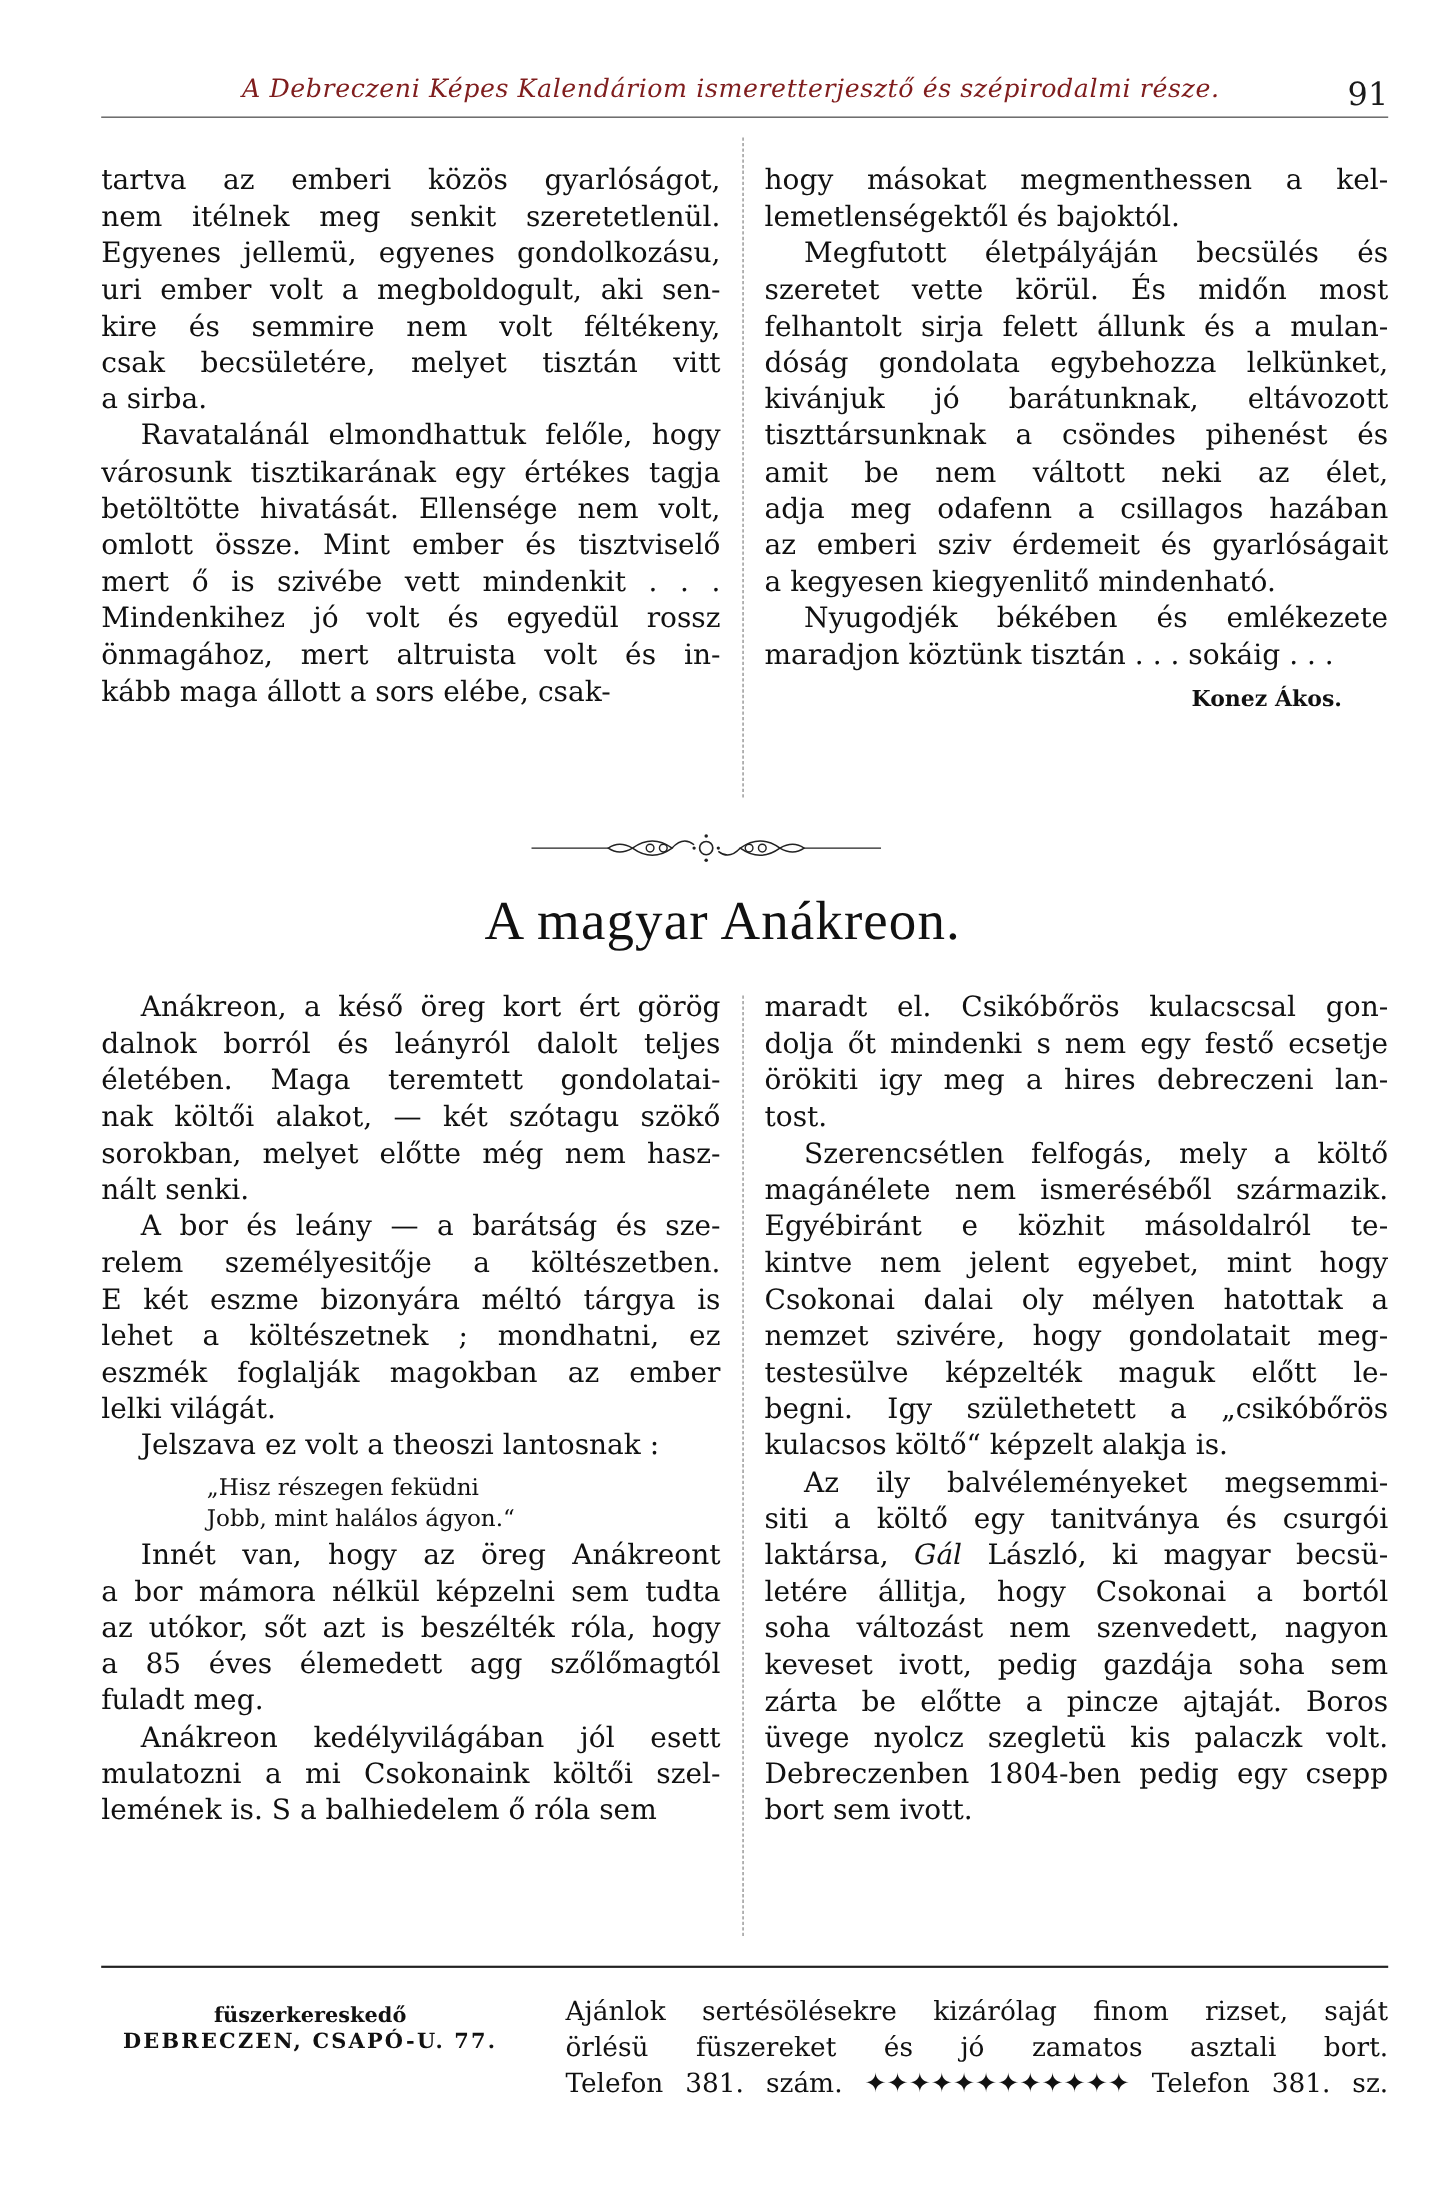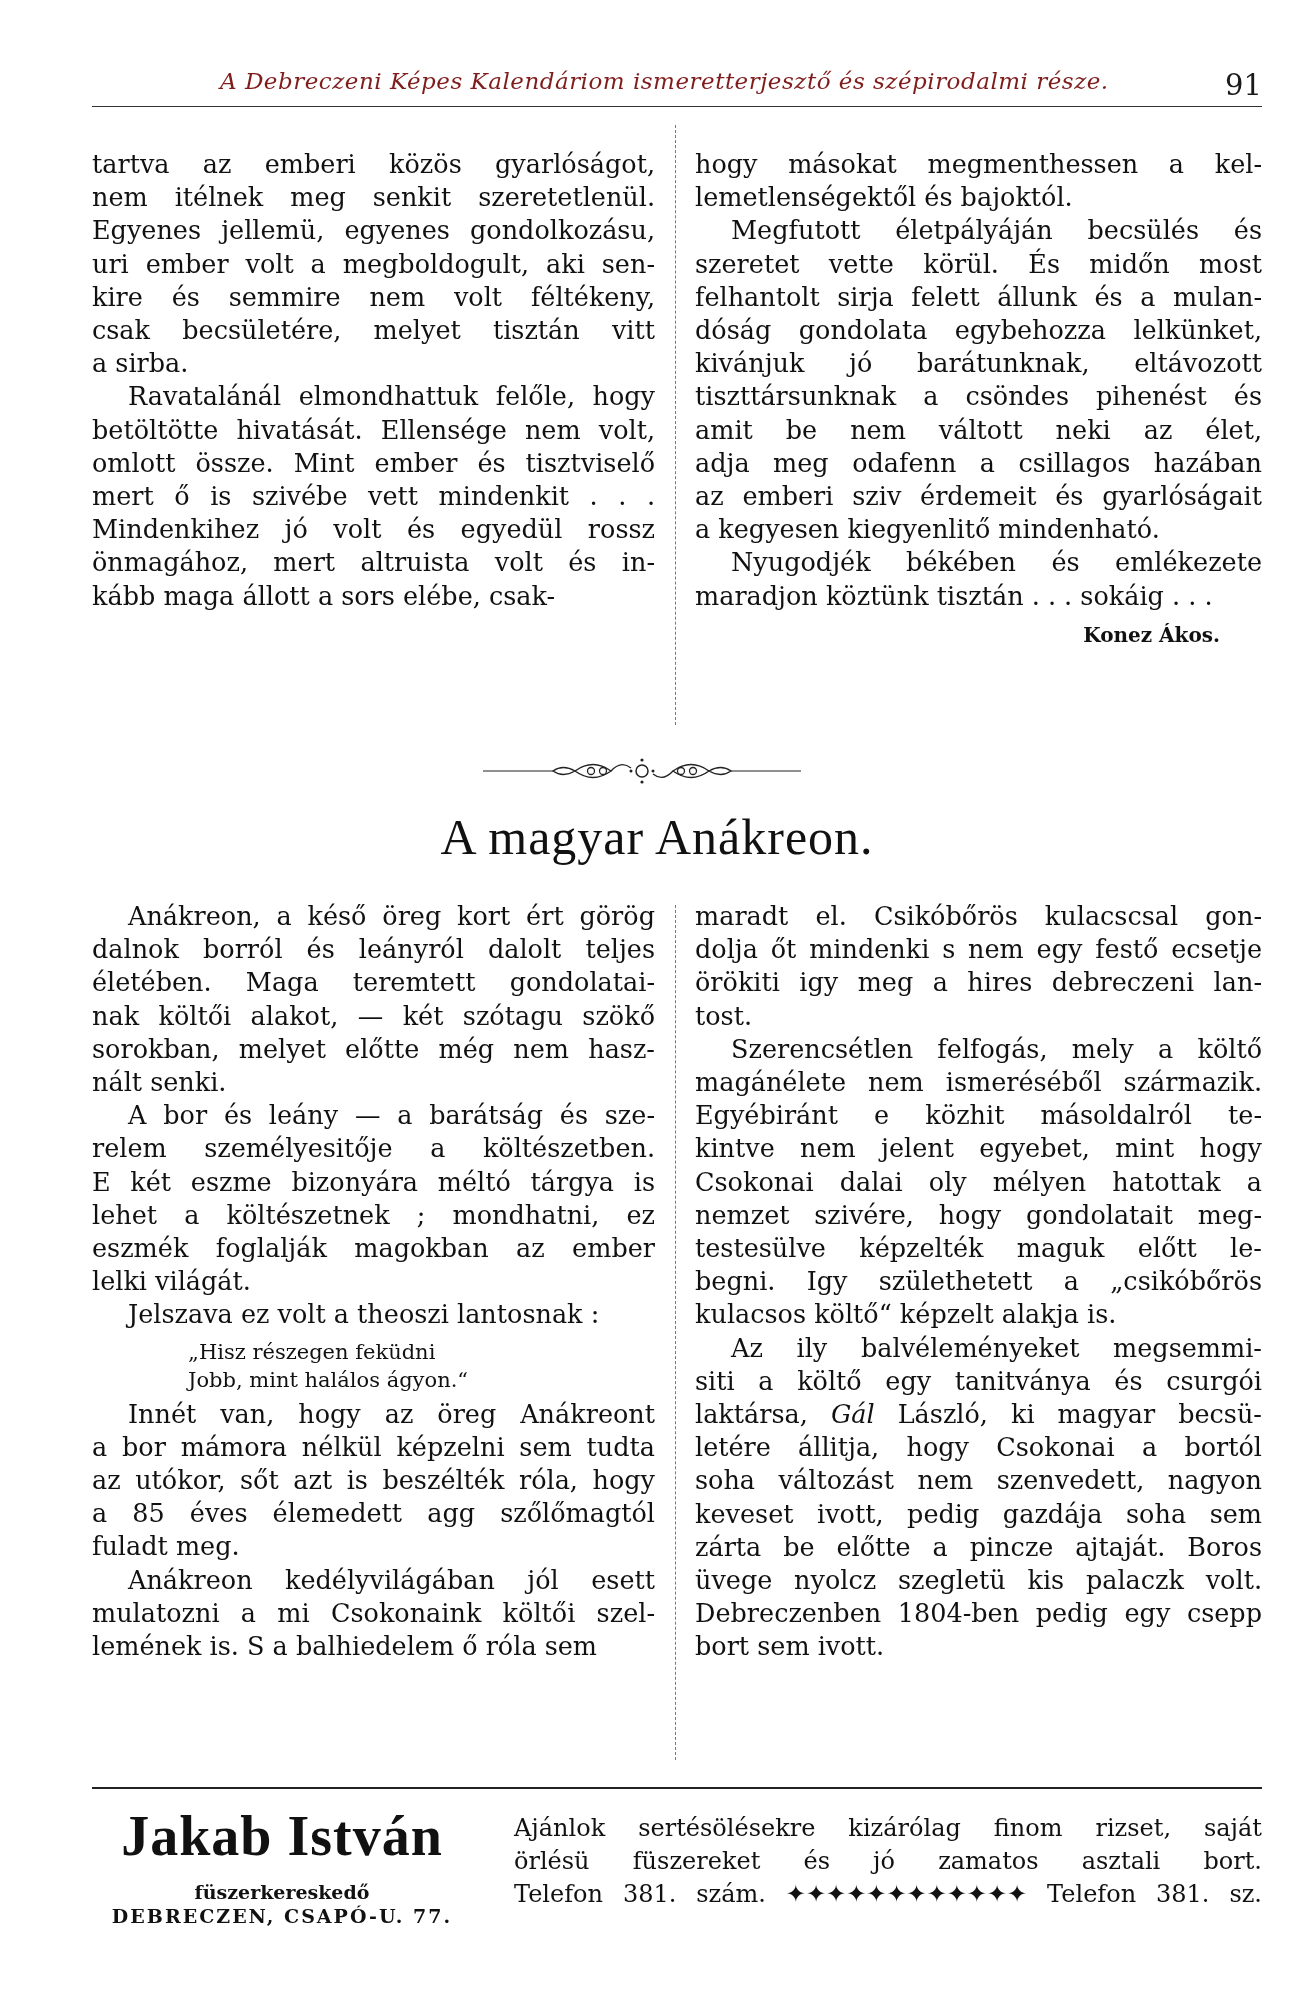--- a/index.html
+++ b/index.html
@@ -45,20 +45,21 @@
       <span class="line">tartva az emberi közös gyarlóságot,</span>
       <span class="line">nem itélnek meg senkit szeretetlenül.</span>
       <span class="line">Egyenes jellemü, egyenes gondolkozásu,</span>
       <span class="line">uri ember volt a megboldogult, aki sen-</span>
       <span class="line">kire és semmire nem volt féltékeny,</span>
       <span class="line">csak becsületére, melyet tisztán vitt</span>
       <span class="line last">a sirba.</span>
     </p>
     <p>
       <span class="line" style="text-indent: 36px;">Ravatalánál elmondhattuk felőle, hogy</span>
+      <span class="line">városunk tisztikarának egy értékes tagja</span>
       <span class="line">betöltötte hivatását. Ellensége nem volt,</span>
       <span class="line">omlott össze. Mint ember és tisztviselő</span>
       <span class="line">mert ő is szivébe vett mindenkit . . .</span>
       <span class="line">Mindenkihez jó volt és egyedül rossz</span>
       <span class="line">önmagához, mert altruista volt és in-</span>
       <span class="line last">kább maga állott a sors elébe, csak-</span>
     </p>
   </div>
 <div class="divider" style="top:125px;height:600px;"></div>
 <div class="col col-right-top" id="ob-right">
@@ -172,21 +173,20 @@
       <span class="line">keveset ivott, pedig gazdája soha sem</span>
       <span class="line">zárta be előtte a pincze ajtaját. Boros</span>
       <span class="line">üvege nyolcz szegletü kis palaczk volt.</span>
       <span class="line">Debreczenben 1804-ben pedig egy csepp</span>
       <span class="line last">bort sem ivott.</span>
     </p>
   </div>
 
 <div class="bottom-rule"></div>
 <div class="ad-left">
-  <div class="ad-name">Jakab István</div>
   <div class="ad-trade">füszerkereskedő</div>
   <div class="ad-addr">DEBRECZEN, CSAPÓ-U. 77.</div>
 </div>
 <div class="ad-right">
   <span class="line">Ajánlok sertésölésekre kizárólag finom rizset, saját</span>
   <span class="line">örlésü füszereket és jó zamatos asztali bort.</span>
   <span class="line">Telefon 381. szám. ✦✦✦✦✦✦✦✦✦✦✦✦ Telefon 381. sz.</span>
 </div>
 
 </body></html>

